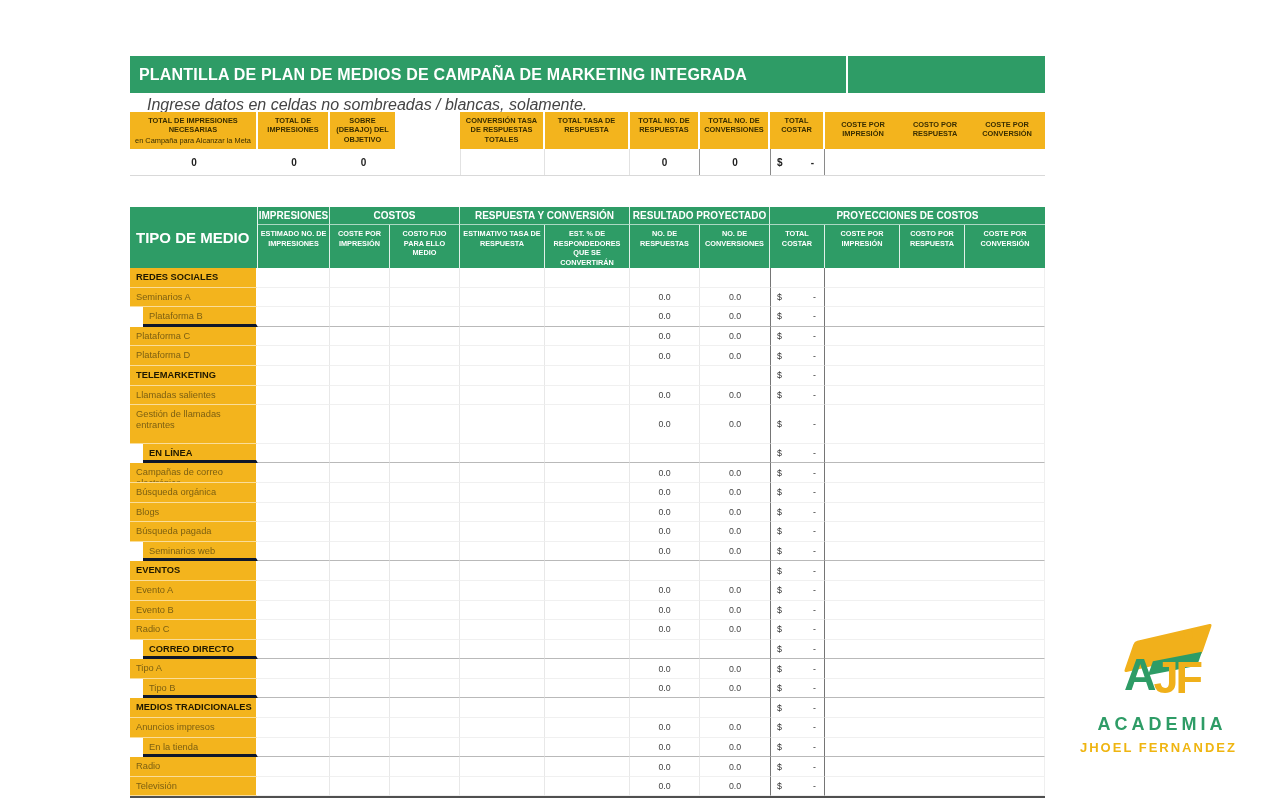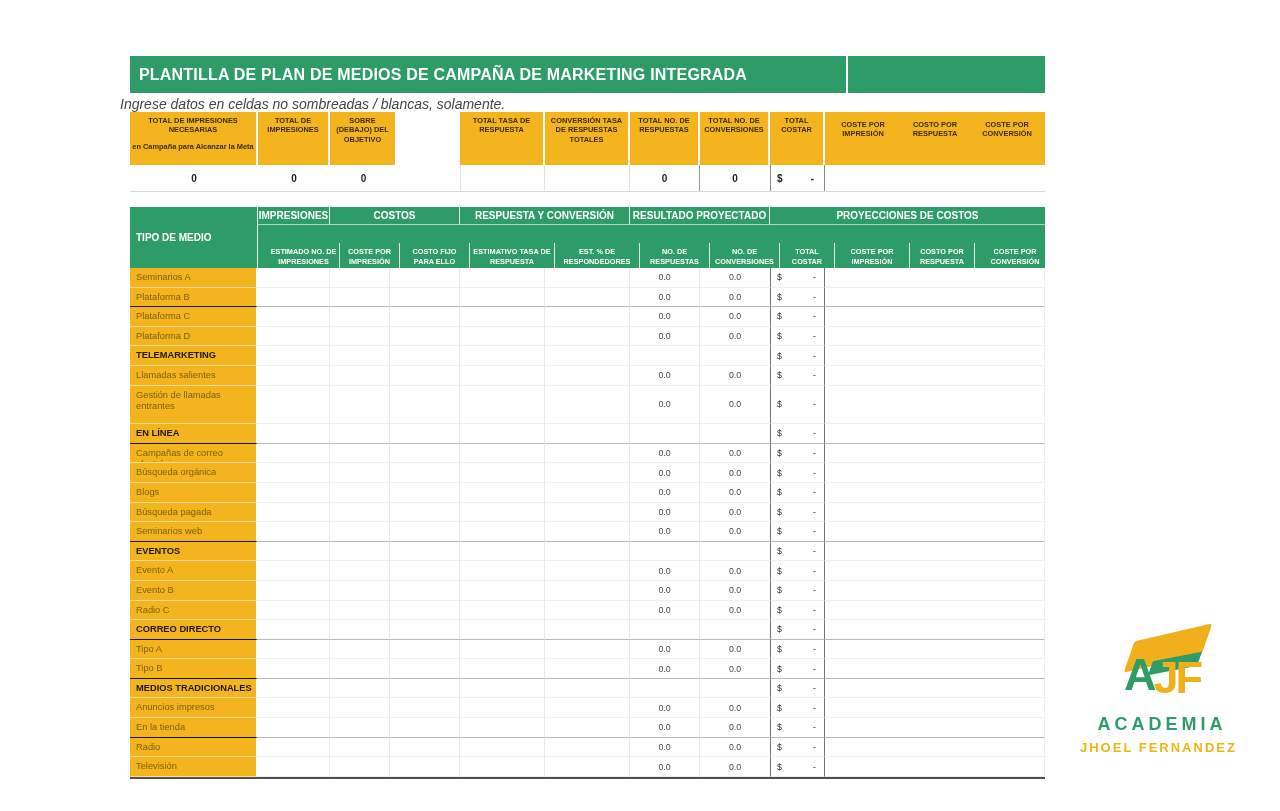--- a/index.html
+++ b/index.html
@@ -4,69 +4,69 @@
 <style>
   html,body{margin:0;padding:0;background:#fff;}
   .sheet{position:relative;width:1280px;height:811px;background:#fff;overflow:hidden;
          font-family:"Liberation Sans", sans-serif;padding-left:17px;}
 
   
   .title-bar{position:absolute;left:130px;top:56px;width:915px;height:37px;display:flex;gap:2px;}
   .title-main{flex:0 0 707px;background:var(--green);color:#fff;font-weight:bold;font-size:16px;
               display:flex;align-items:center;padding-left:9px;letter-spacing:.2px;white-space:nowrap;}
   .title-side{flex:1;background:var(--green);}
-  .instruction{position:absolute;left:120px;top:96px;font-size:14px;font-style:italic;color:#444;}
+  .instruction{position:absolute;left:147px;top:96px;font-size:16px;font-style:italic;color:#444;}
 
   
   .summary{position:absolute;left:130px;top:112px;width:915px;}
   .sgrid{display:grid;grid-template-columns:128px 72px 67px 63px 85px 85px 70px 70px 55px 220px;}
-  .shead{height:53px;border-radius:18px;}
+  .shead{height:37px;border-radius:18px;}
   .sh{background:var(--yellow);color:#3a2e00;font-size:7.4px;font-weight:bold;text-align:center;
       padding:4px 2px 0 2px;line-height:1.28;overflow:hidden;border-right:2px solid #fff;}
   .sh.last{border-right:none;}
-  .sh .sub{font-weight:bold;display:block;margin-top:7px;}
+  .sh .sub{font-weight:normal;display:block;margin-top:1px;}
   .sh.gap{background:transparent;border-right:none;}
   .sh.triple{display:flex;align-items:flex-start;padding-top:8px;}
   .sh.triple span{flex:1;padding:0 3px;}
   .svals{height:26px;border-bottom:1px solid #d9d9d9;}
   .sv{display:flex;align-items:center;justify-content:center;font-size:10px;font-weight:bold;color:#222;}
   .sv.lite{border-right:1px solid #e2e2e2;}
   .sv.dark{border-right:1px solid #9a9a9a;}
   .sv.first-dark{border-left:1px solid #e2e2e2;}
   .sv.cur{justify-content:space-between;padding:0 10px 0 6px;border-left:1px solid #8a8a8a;border-right:1px solid #8a8a8a;}
   .sv.gap{border:none;}
 
   
   .thead{position:absolute;left:130px;top:207px;width:915px;height:61px;background:var(--green);}
   .corner{position:absolute;left:0;top:0;width:128px;height:61px;display:flex;align-items:center;
-          padding-left:6px;box-sizing:border-box;color:#fff;font-weight:bold;font-size:10px;
+          padding-left:6px;box-sizing:border-box;color:#fff;font-weight:bold;font-size:15px;
           border-right:1px solid rgba(255,255,255,.9);}
   .group-row{position:absolute;left:128px;top:0;height:18px;display:flex;}
   .gc{display:flex;align-items:center;justify-content:center;color:#fff;font-weight:bold;font-size:10px;
       border-right:1px solid rgba(255,255,255,.85);border-bottom:1px solid rgba(255,255,255,.6);
       box-sizing:border-box;white-space:nowrap;}
-  .sub-row{position:absolute;left:128px;top:36px;height:43px;display:flex;margin-left:10px;}
+  .sub-row{position:absolute;left:128px;top:18px;height:43px;display:flex;}
   .sc{color:#fff;font-weight:bold;font-size:7.3px;line-height:1.32;text-align:center;
       padding:4px 2px 0 2px;box-sizing:border-box;overflow:hidden;
       border-right:1px solid rgba(255,255,255,.85);}
   .sc.last,.gc.last{border-right:none;}
   .w72{width:72px}.w60{width:60px}.w70{width:70px}.w85{width:85px}.w55{width:55px}
   .w75{width:75px}.w65{width:65px}.w80{width:80px}
   .w130{width:130px}.w170{width:170px}.w140{width:140px}.w275{width:275px}
 
   
   .tbody{position:absolute;left:130px;top:268px;width:915px;border-bottom:2px solid #4f4f4f;}
   .trow{display:grid;height:19.6px;
         grid-template-columns:128px 72px 60px 70px 85px 85px 70px 70px 55px 75px 65px 80px;}
   .trow.tall{height:38.6px;}
   .cell{border-bottom:1px solid #f0f0f0;box-sizing:border-box;overflow:hidden;}
   .trow.separator .cell{border-bottom:1px solid #b9b9b9;}
   .cell.label{background:var(--yellow);color:#7d6012;font-size:9.3px;line-height:11px;
               padding:4px 2px 0 6px;border-right:2px solid #fff;border-bottom:1px solid rgba(255,255,255,.55);}
-  .trow.separator .cell.label{border-bottom:1px solid #0f172a;}
+  .trow.separator .cell.label{border-bottom:3px solid #0f172a;margin-left:13px;}
   .trow.category .cell.label{font-weight:bold;color:#1f1800;}
   .cell.lr{border-right:1px solid #e8e8e8;}
   .cell.rr{border-right:1px solid #efefef;}
   .cell.val{display:flex;align-items:center;justify-content:center;font-size:8.8px;color:#454545;}
   .cell.cur{display:flex;align-items:center;justify-content:space-between;
             padding:0 8px 0 6px;font-size:8.8px;color:#333;
             border-left:1px solid #757575;border-right:1px solid #757575;}
 
   
   .logo{position:absolute;left:1086px;top:626px;width:164px;height:170px;}
@@ -98,22 +98,22 @@
 
   <div class="summary">
     <div class="sgrid shead">
       <div class="sh">
         <span>TOTAL DE IMPRESIONES NECESARIAS</span>
         <span class="sub">en Campaña para Alcanzar la Meta</span>
       </div>
       <div class="sh">TOTAL DE IMPRESIONES</div>
       <div class="sh">SOBRE (DEBAJO) DEL OBJETIVO</div>
       <div class="sh gap"></div>
+      <div class="sh">CONVERSIÓN TASA DE RESPUESTAS TOTALES</div>
       <div class="sh">TOTAL TASA DE RESPUESTA</div>
-      <div class="sh">CONVERSIÓN TASA DE RESPUESTAS TOTALES</div>
       <div class="sh">TOTAL NO. DE RESPUESTAS</div>
       <div class="sh">TOTAL NO. DE CONVERSIONES</div>
       <div class="sh">TOTAL COSTAR</div>
       <div class="sh triple last">
         <span>COSTE POR IMPRESIÓN</span>
         <span>COSTO POR RESPUESTA</span>
         <span>COSTE POR CONVERSIÓN</span>
       </div>
     </div>
     <div class="sgrid svals">
@@ -151,20 +151,37 @@
       <div class="sc w70">NO. DE RESPUESTAS</div>
       <div class="sc w70">NO. DE CONVERSIONES</div>
       <div class="sc w55">TOTAL COSTAR</div>
       <div class="sc w75">COSTE POR IMPRESIÓN</div>
       <div class="sc w65">COSTO POR RESPUESTA</div>
       <div class="sc w80 last">COSTE POR CONVERSIÓN</div>
     </div>
   </div>
 
   <div class="tbody" id="tbody">
+      <div class="trow category">
+      <div class="cell label">REDES SOCIALES</div>
+      <div class="cell lr"></div>
+      <div class="cell lr"></div>
+      <div class="cell lr"></div>
+      <div class="cell lr"></div>
+      <div class="cell lr"></div>
+      <div class="cell val lr"></div>
+      <div class="cell val"></div>
+      <div class="cell cur">
+        <span></span>
+        <span></span>
+      </div>
+      <div class="cell"></div>
+      <div class="cell"></div>
+      <div class="cell rr"></div>
+    </div>
       <div class="trow">
       <div class="cell label">Seminarios A</div>
       <div class="cell lr"></div>
       <div class="cell lr"></div>
       <div class="cell lr"></div>
       <div class="cell lr"></div>
       <div class="cell lr"></div>
       <div class="cell val lr">0.0</div>
       <div class="cell val">0.0</div>
       <div class="cell cur">

